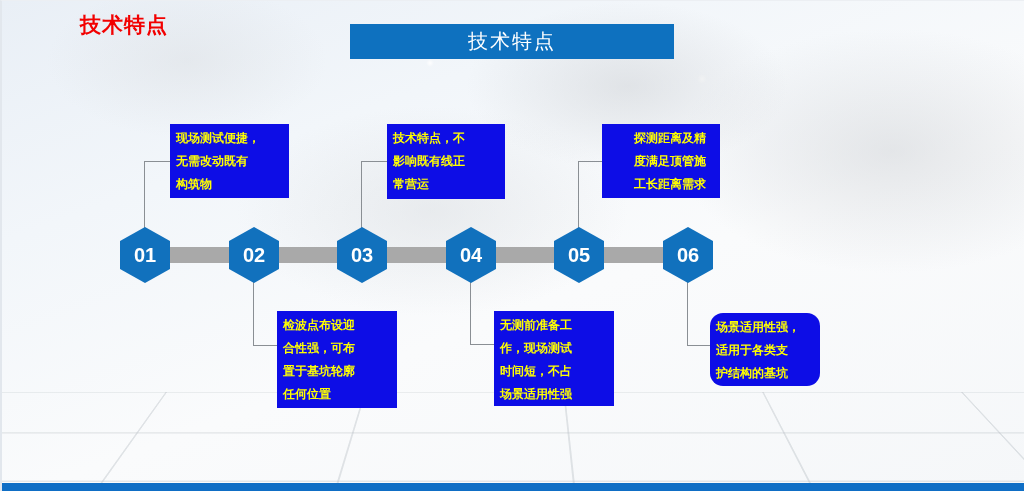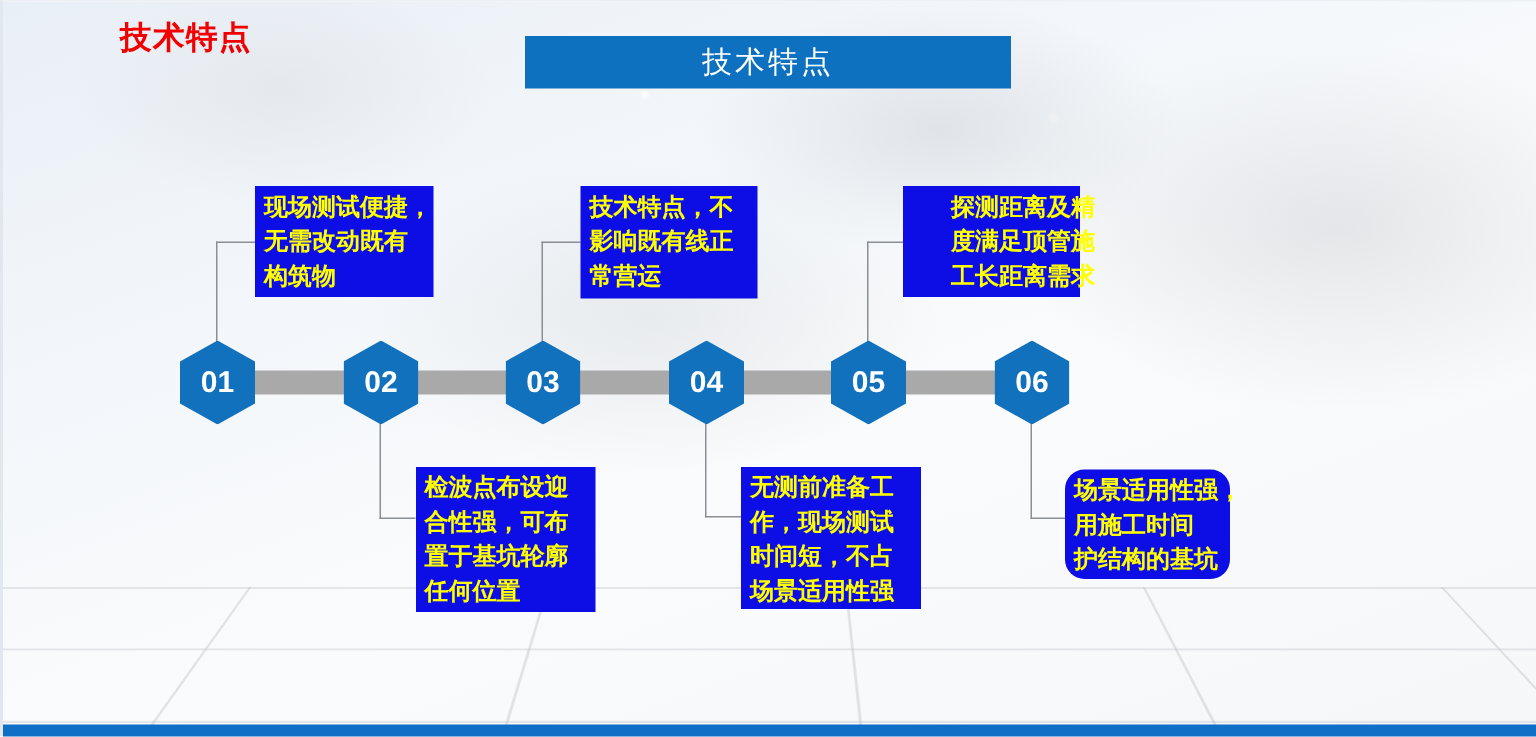--- a/index.html
+++ b/index.html
@@ -64,21 +64,21 @@
   .conn.down{border-left:1.5px solid #8a8f94;border-bottom:1.5px solid #8a8f94;}
   .conn.c1{left:142px;top:160px;width:26px;height:67px;}
   .conn.c3{left:359px;top:160px;width:26px;height:67px;}
   .conn.c5{left:576px;top:160px;width:24px;height:67px;}
   .conn.c2{left:251px;top:281px;width:24px;height:64px;}
   .conn.c4{left:468px;top:281px;width:24px;height:63px;}
   .conn.c6{left:685px;top:281px;width:23px;height:64px;}
 
   .fbox{
     position:absolute;background:#0D0DE6;color:#FFFF00;
-    font-weight:bold;font-size:16px;line-height:23px;
+    font-weight:bold;font-size:12px;line-height:23px;
     padding:3px 0 0 6px;box-sizing:border-box;
   }
   .fbox div{white-space:nowrap;}
   .fbox.a{left:168px;top:123px;width:119px;height:74px;}
   .fbox.b{left:385px;top:123px;width:118px;height:75px;}
   .fbox.c{left:600px;top:123px;width:118px;height:74px;padding-left:32px;}
   .fbox.d{left:275px;top:310px;width:120px;height:97px;}
   .fbox.e{left:492px;top:310px;width:120px;height:95px;}
   .fbox.f{left:708px;top:312px;width:110px;height:73px;border-radius:13px;}
 </style>
@@ -130,18 +130,18 @@
     <div>任何位置</div>
   </div>
   <div class="fbox e">
     <div>无测前准备工</div>
     <div>作，现场测试</div>
     <div>时间短，不占</div>
     <div>场景适用性强</div>
   </div>
   <div class="fbox f">
     <div>场景适用性强，</div>
-    <div>用施工时间</div>
+    <div>适用于各类支</div>
     <div>护结构的基坑</div>
   </div>
 
   <div class="footer-bar"></div>
 </div>
 
 </body></html>

